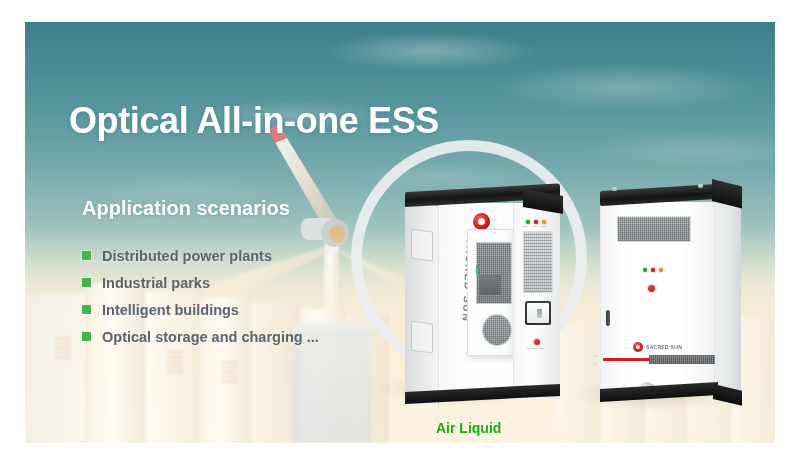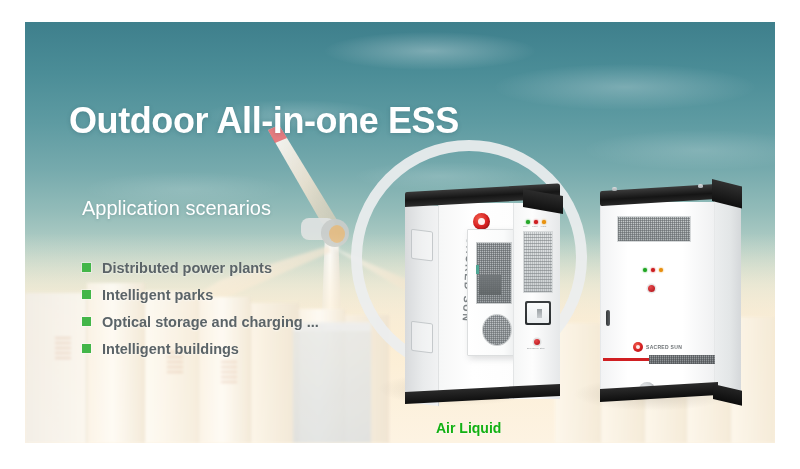--- a/index.html
+++ b/index.html
@@ -90,25 +90,25 @@
   
   #title {
     position:absolute; left:44px; top:78px;
     font-size:36px; font-weight:bold; color:#ffffff;
     letter-spacing:-.4px;
     text-shadow: 0 1px 4px rgba(40,80,90,.28);
     white-space: nowrap;
   }
   #subtitle {
     position:absolute; left:57px; top:175px;
-    font-size:20px; font-weight:normal; color:#ffffff;
+    font-size:20px; font-weight:bold; color:#ffffff;
     text-shadow: 0 1px 3px rgba(50,90,95,.25);
     white-space:nowrap;
   }
-  #bullets { position:absolute; left:57px; top:232px; }
+  #bullets { position:absolute; left:57px; top:220px; }
   .bullet-row { display:flex; align-items:center; height:27px; }
   .bullet-mark {
     width:9px; height:9px; background:#43b649; flex:0 0 auto;
     margin-right:11px;
     box-shadow: 0 0 0 1px rgba(255,255,255,.35);
   }
   .bullet-text {
     font-size:14.5px; font-weight:bold; color:#5b6468;
     white-space:nowrap;
     text-shadow: 0 1px 2px rgba(255,255,255,.55);
@@ -518,37 +518,37 @@
     </div>
 
     <div id="liq-top"></div>
     <div id="liq-top-side"></div>
     <div class="liq-bolt" id="liq-bolt-1"></div>
     <div class="liq-bolt" id="liq-bolt-2"></div>
     <div id="liq-base"></div>
     <div id="liq-base-side"></div>
   </div>
 
-  <div id="title">Outdoor All-in-one ESS</div>
+  <div id="title">Optical All-in-one ESS</div>
   <div id="subtitle">Application scenarios</div>
 
   <div id="bullets">
     <div class="bullet-row">
       <span class="bullet-mark"></span>
       <span class="bullet-text">Distributed power plants</span>
     </div>
     <div class="bullet-row">
       <span class="bullet-mark"></span>
-      <span class="bullet-text">Intelligent parks</span>
+      <span class="bullet-text">Industrial parks</span>
+    </div>
+    <div class="bullet-row">
+      <span class="bullet-mark"></span>
+      <span class="bullet-text">Intelligent buildings</span>
     </div>
     <div class="bullet-row">
       <span class="bullet-mark"></span>
       <span class="bullet-text">Optical storage and charging ...</span>
     </div>
-    <div class="bullet-row">
-      <span class="bullet-mark"></span>
-      <span class="bullet-text">Intelligent buildings</span>
-    </div>
   </div>
 
   <div class="prod-label" id="label-air">Air Liquid</div>
 
 </div>
 
 </body></html>

